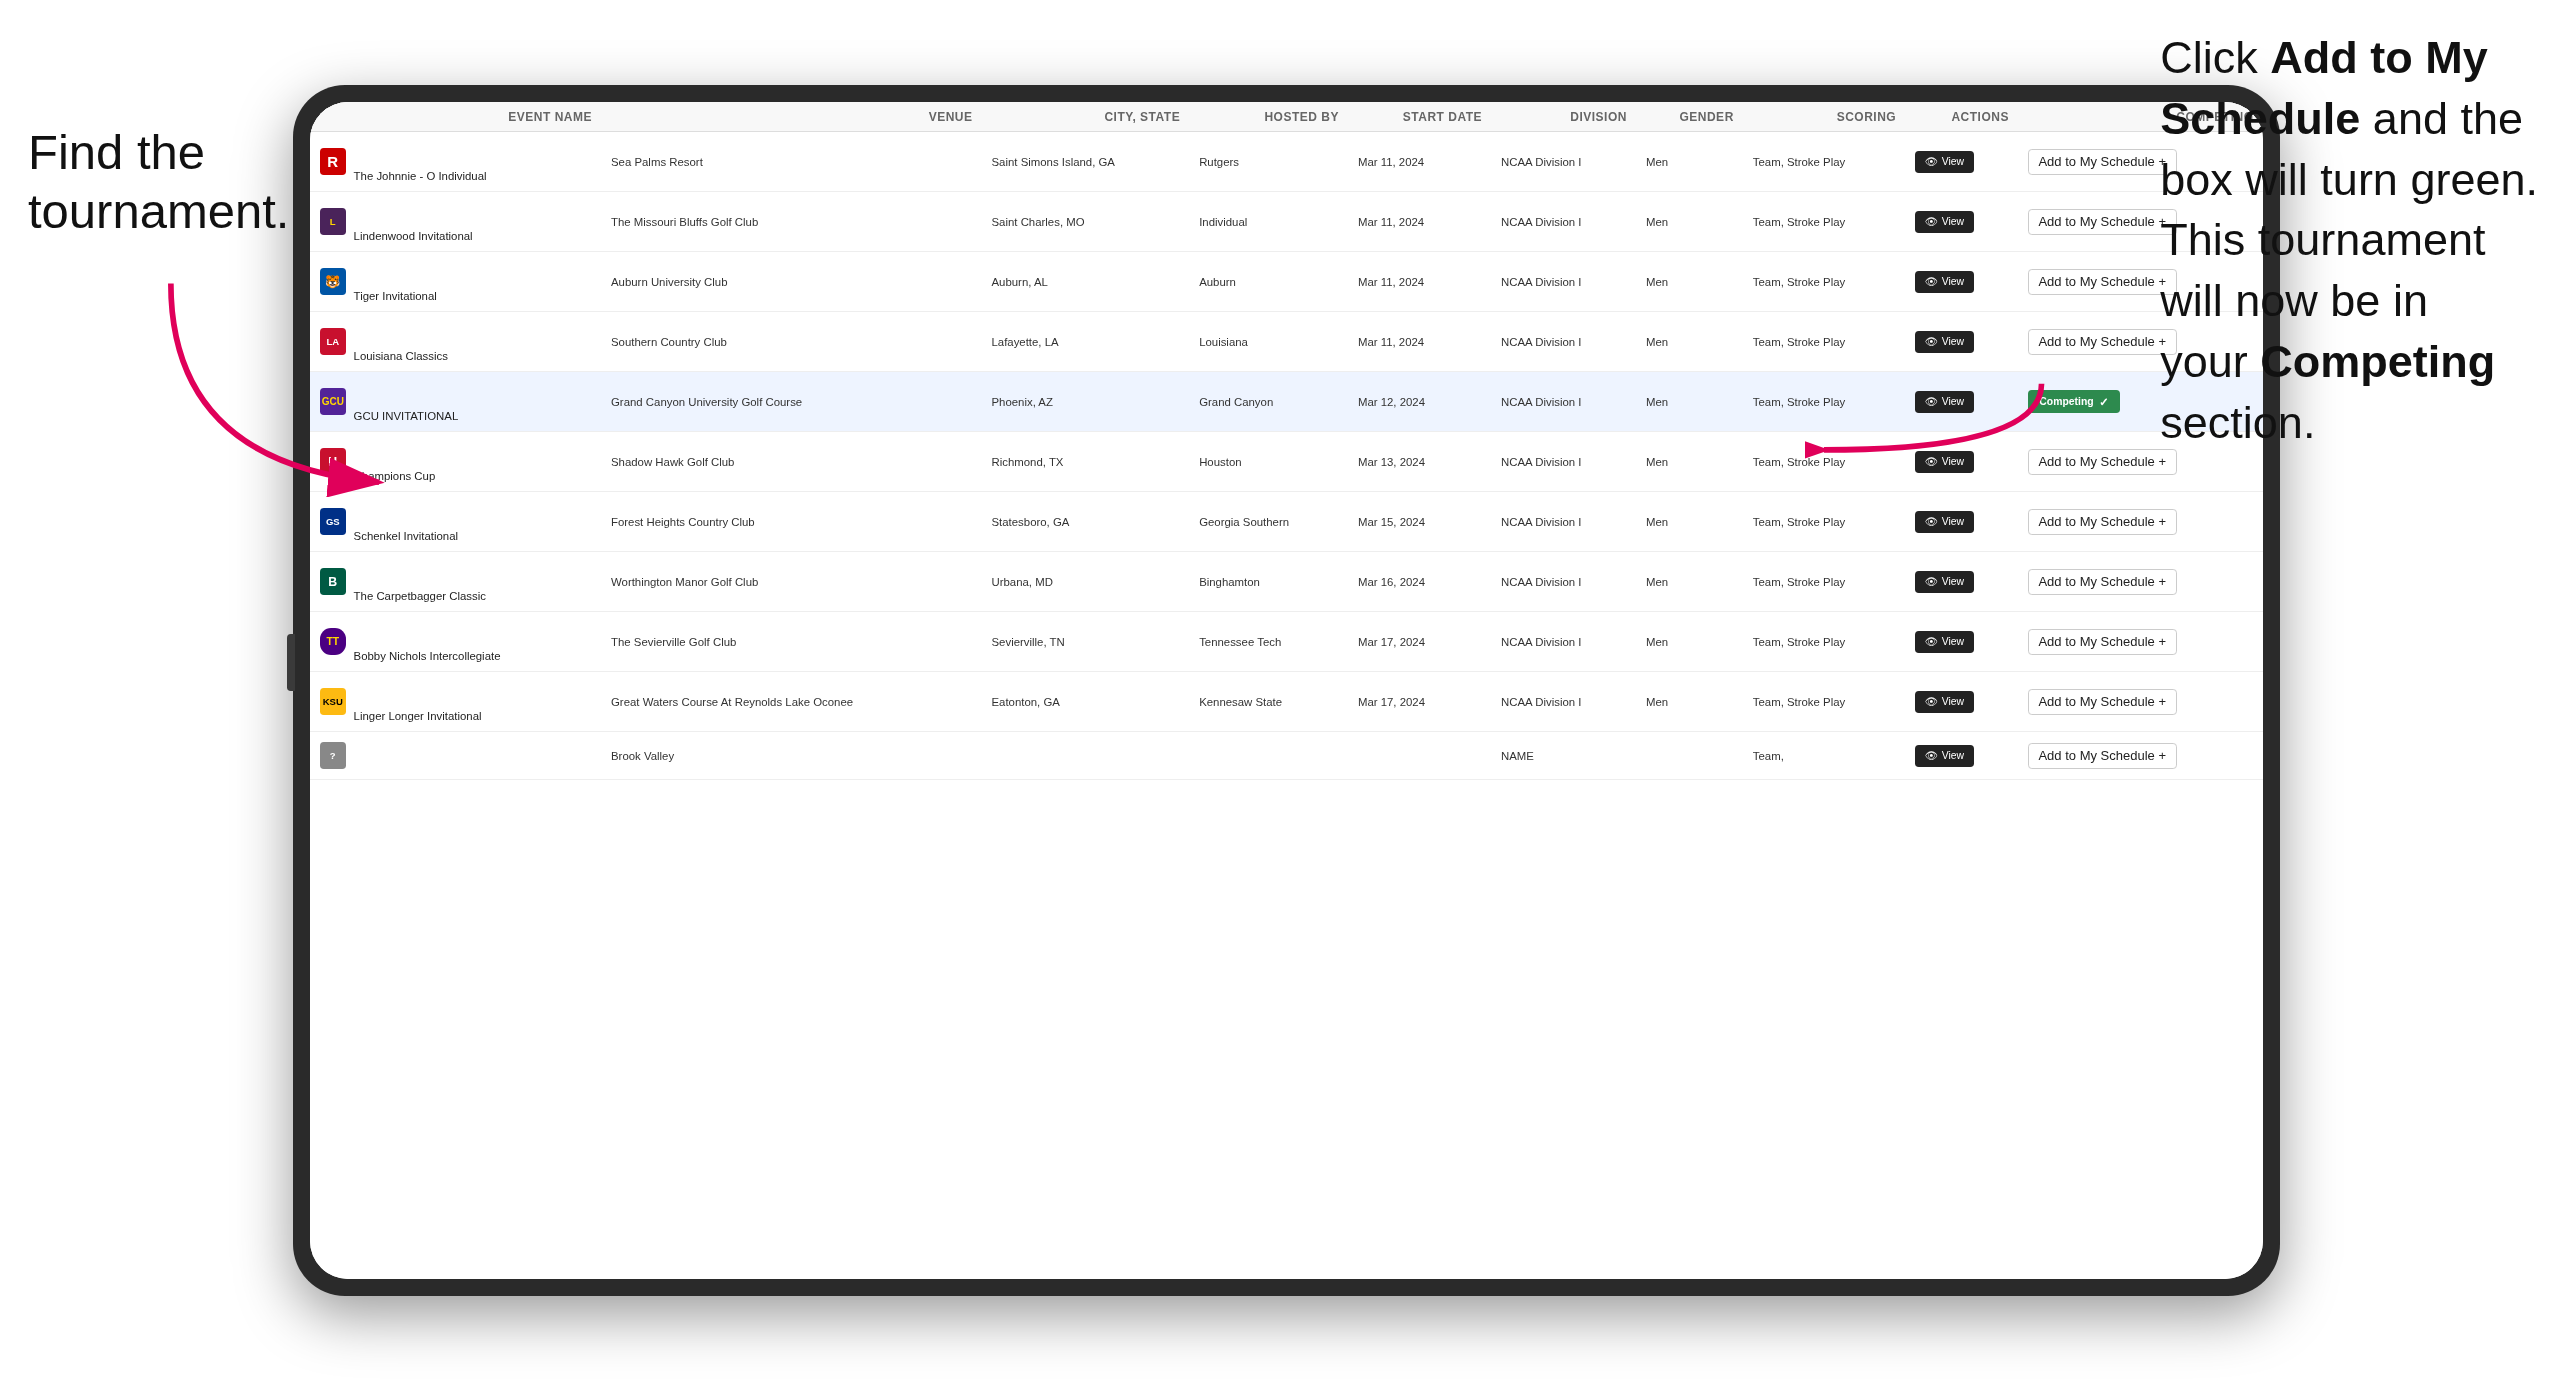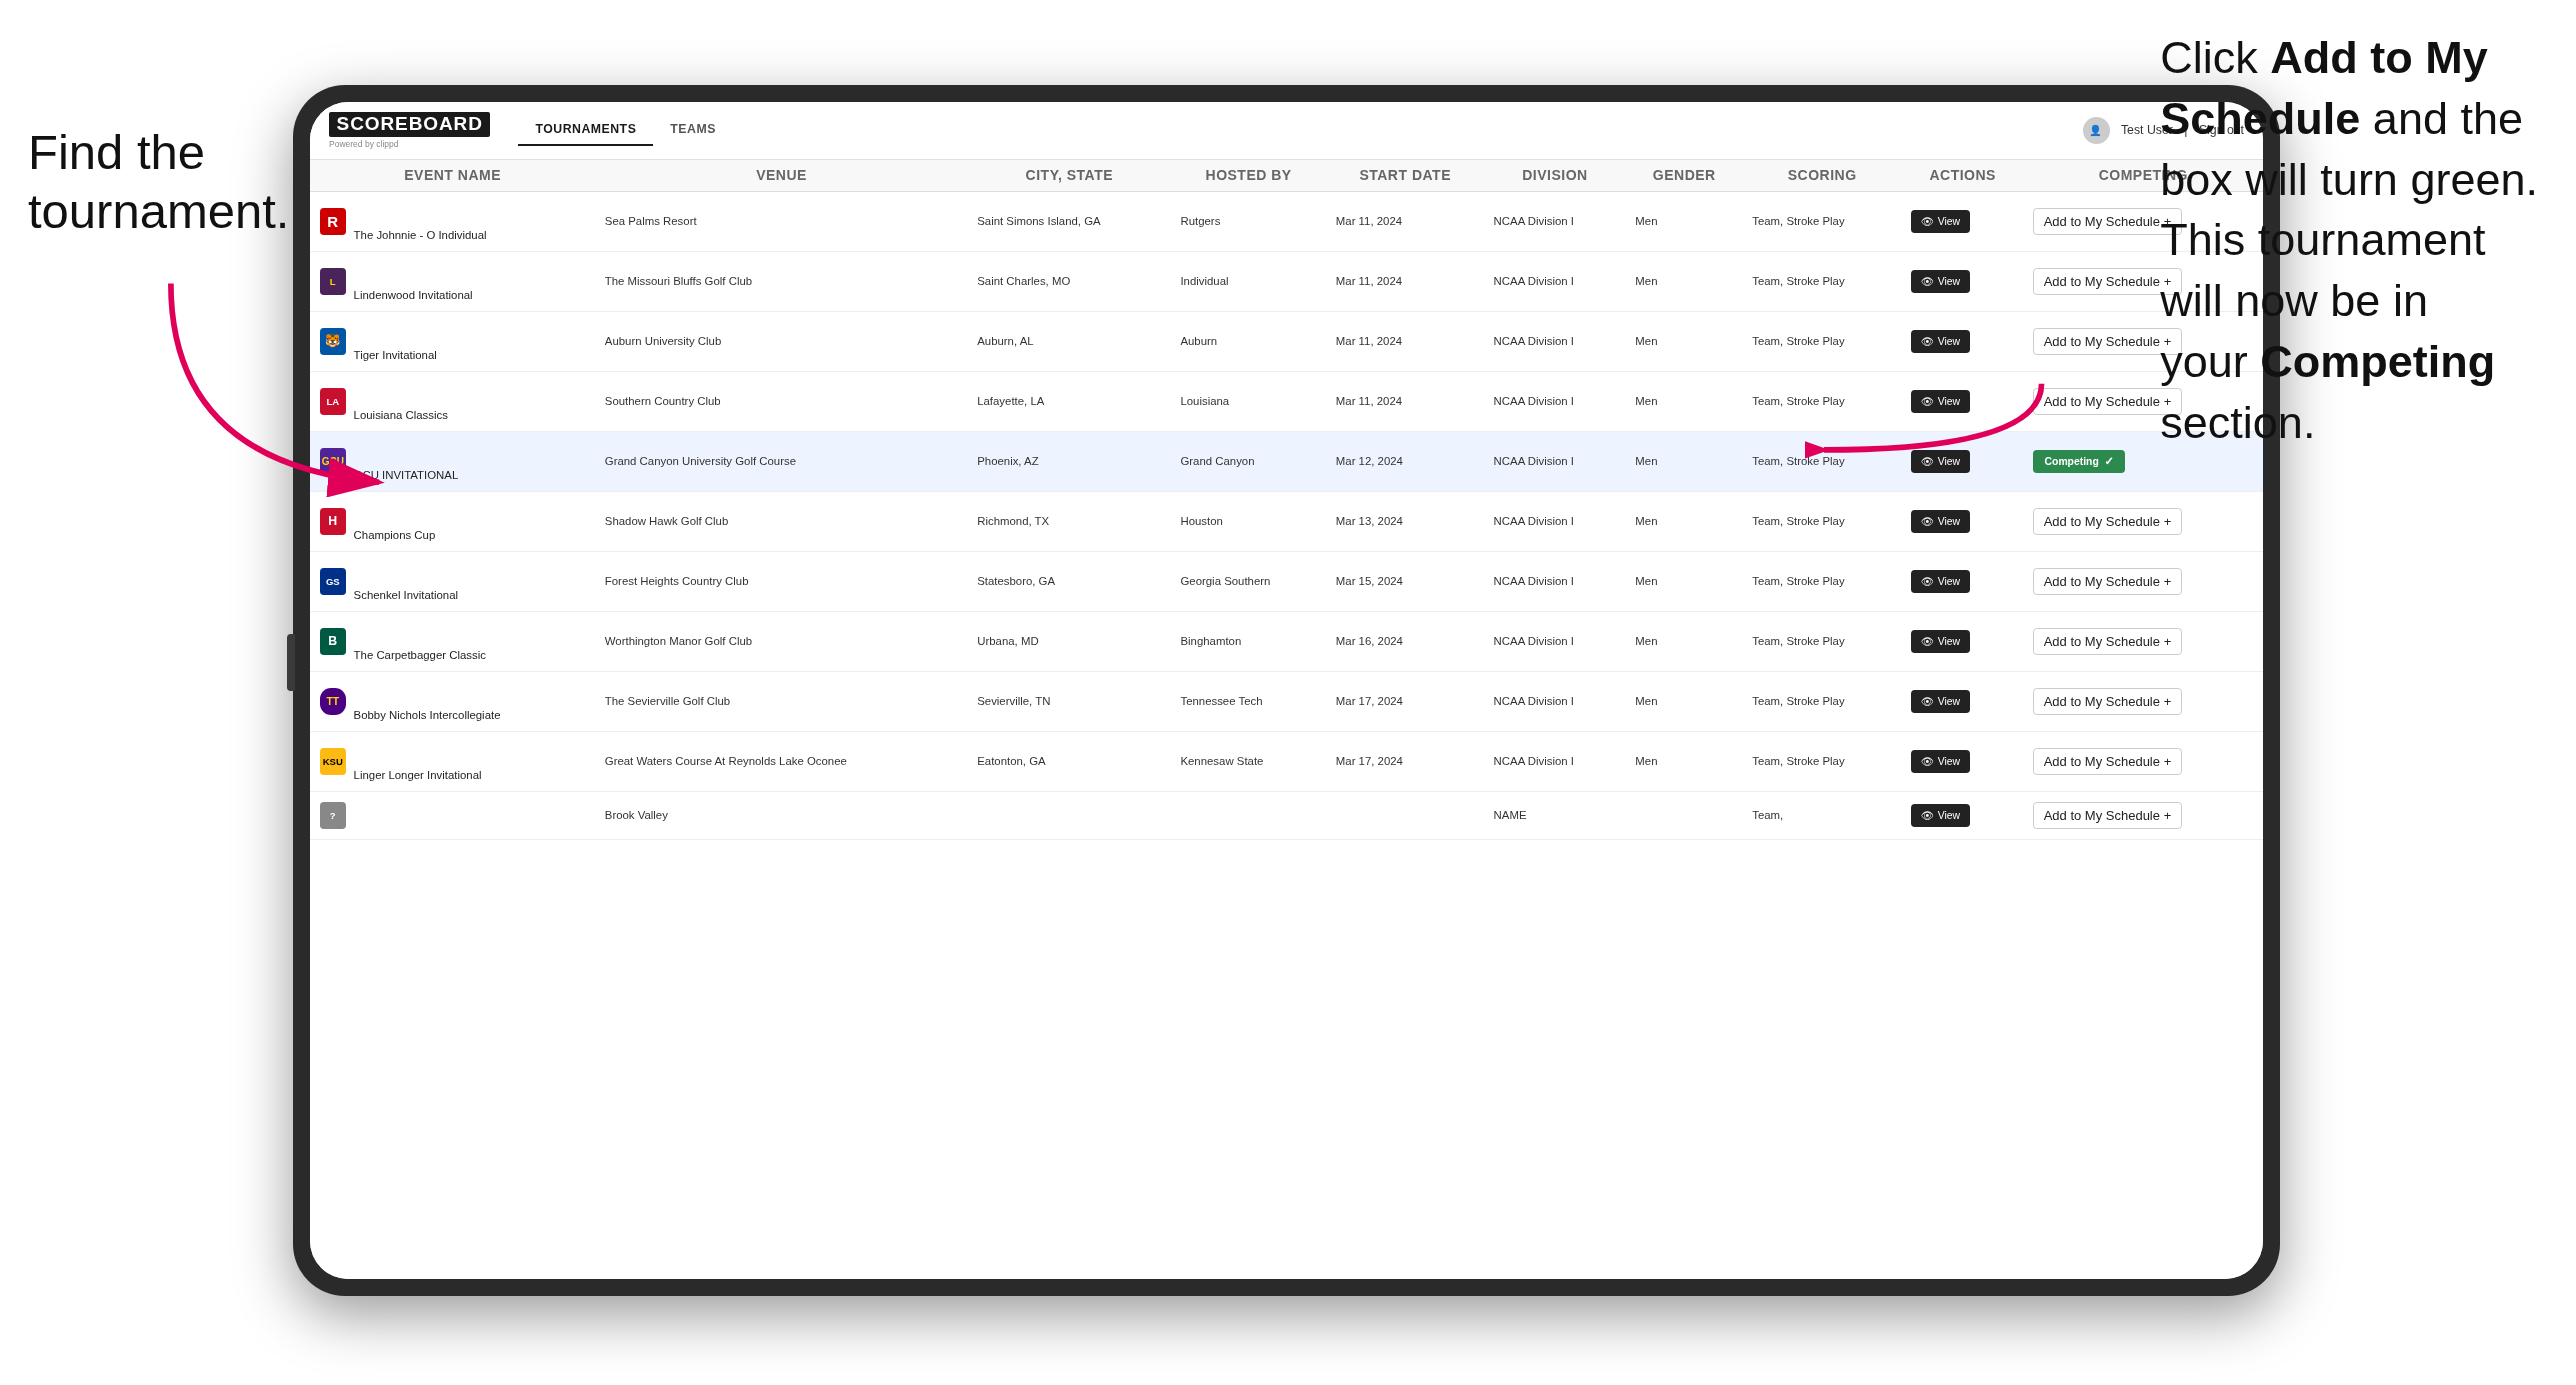--- a/index.html
+++ b/index.html
@@ -170,22 +170,22 @@
 
     thead {
       background: #f8f8f8;
       position: sticky;
       top: 0;
       z-index: 5;
     }
 
     thead th {
       padding: 7.6px 9.5px;
-      text-align: center;
-      font-size: 14px;
+      text-align: right;
+      font-size: 12px;
       font-weight: 700;
       color: #666;
       letter-spacing: 0.5px;
       text-transform: uppercase;
       border-bottom: 0.9px solid #ddd;
     }
 
     tbody tr {
       border-bottom: 0.9px solid #eee;
     }
@@ -334,40 +334,20 @@
       </marker>
     </defs>
     <path d="M 250 10 Q 250 80 20 80" stroke="#e0005a" stroke-width="6" fill="none" marker-end="url(#arrowhead-right)"></path>
   </svg>
 </div>
 
 <div class="tablet-frame">
   <div class="tablet-side-button"></div>
   <div class="tablet-screen">
 
-    <div class="app-header">
-      <div class="logo-area">
-        <div class="logo-scoreboard">
-          <span>SCOREBOARD</span>
-        </div>
-        <div class="logo-powered">Powered by clippd</div>
-      </div>
-
-      <nav class="nav-tabs">
-        <div class="nav-tab active">TOURNAMENTS</div>
-        <div class="nav-tab">TEAMS</div>
-      </nav>
-
-      <div class="header-right">
-        <div class="user-avatar">👤</div>
-        <span>Test User</span>
-        <span>|</span>
-        <a class="sign-out-link">Sign out</a>
-      </div>
-    </div>
 
     <div class="table-container">
       <table>
         <thead>
           <tr>
             <th>EVENT NAME</th>
             <th>VENUE</th>
             <th>CITY, STATE</th>
             <th>HOSTED BY</th>
             <th>START DATE</th>

